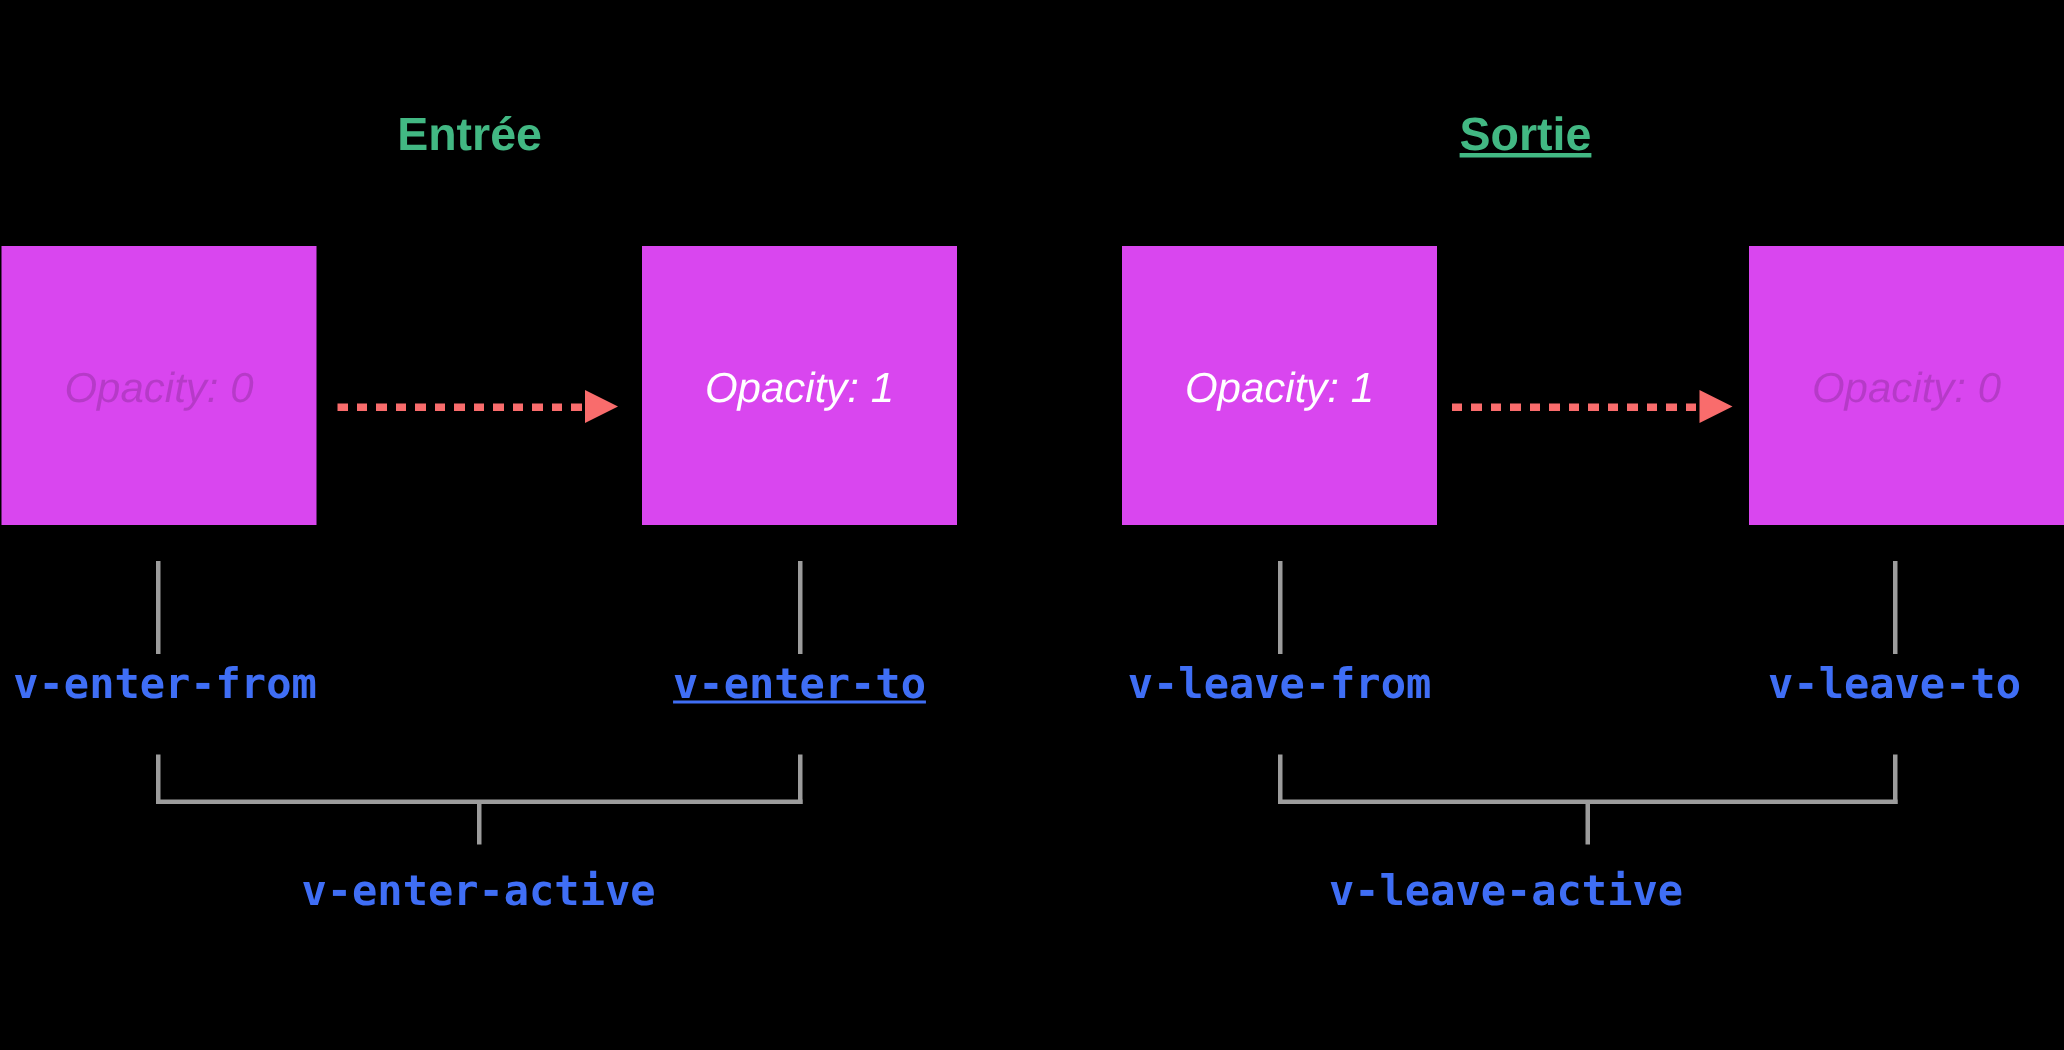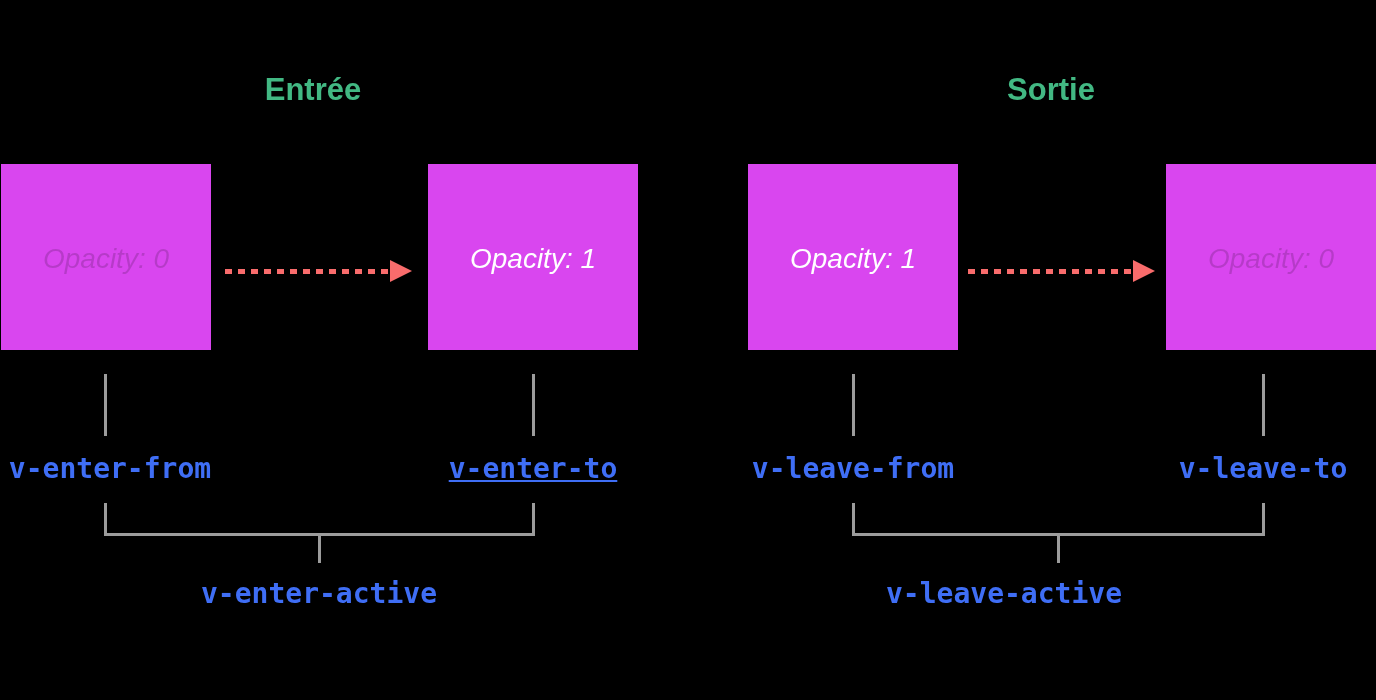--- a/index.html
+++ b/index.html
@@ -15,21 +15,21 @@
   .section-title {
     position: absolute;
     top: 72px;
     transform: translateX(-50%);
     font-size: 31px;
     font-weight: bold;
     color: #42b883;
     white-space: nowrap;
   }
   .title-enter { left: 313px; }
-  .title-leave { left: 1051px; }
+  .title-leave { left: 1017px; text-decoration: underline; }
 
   
   .box {
     position: absolute;
     top: 164px;
     width: 210px;
     height: 186px;
     background: #d946ef;
     display: flex;
     align-items: center;
@@ -87,21 +87,21 @@
   
   .class-label {
     position: absolute;
     transform: translateX(-50%);
     font-family: "DejaVu Sans Mono", monospace;
     font-weight: bold;
     font-size: 28px;
     color: #3f6ef5;
     white-space: nowrap;
   }
-  .label-row { top: 452px; }
+  .label-row { top: 439px; }
   .lbl-enter-from { left: 110px; }
   .lbl-enter-to   { left: 533px; text-decoration: underline; }
   .lbl-leave-from { left: 853px; }
   .lbl-leave-to   { left: 1263px; text-align: center; }
 
   
   .bracket {
     position: absolute;
     top: 503px;
     height: 33px;

